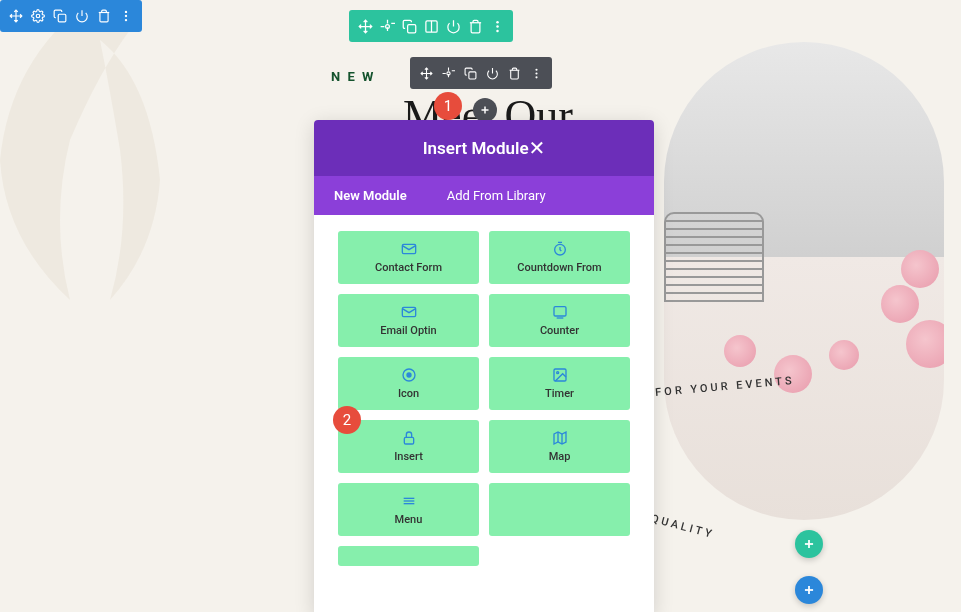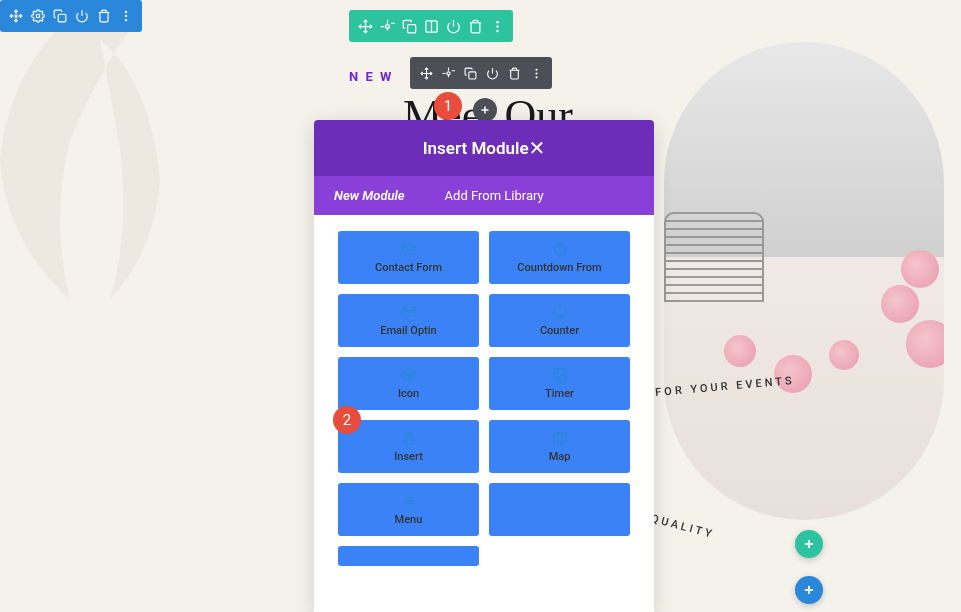--- a/index.html
+++ b/index.html
@@ -1,44 +1,44 @@
 <!DOCTYPE html>
 <html><head>
 <meta charset="utf-8">
 <style>
 * { margin: 0; padding: 0; box-sizing: border-box; font-family: -apple-system, BlinkMacSystemFont, "Segoe UI", Roboto, sans-serif; }
 body { background: #f5f2ec; width: 961px; height: 612px; overflow: hidden; position: relative; }
 
 .bg-text { position: absolute; font-family: Georgia, serif; font-size: 44px; color: #1a1a1a; font-weight: 400; }
 .bg-text-meet { left: 403px; top: 90px; }
 
-.new-badge { position: absolute; left: 349px; top: 69px; color: #6d28d9; font-size: 13px; font-weight: 700; letter-spacing: 2px; }
+.new-badge { position: absolute; left: 331px; top: 69px; color: #14532d; font-size: 13px; font-weight: 700; letter-spacing: 2px; }
 
 .toolbar { display: flex; align-items: center; gap: 2px; padding: 4px 6px; border-radius: 3px; }
 .toolbar-blue { background: #2b87da; position: absolute; left: 0; top: 0; }
 .toolbar-teal { background: #2cc39e; position: absolute; left: 349px; top: 10px; }
 .toolbar-dark { background: #4c4f56; position: absolute; left: 410px; top: 57px; }
 
 .tb-icon { width: 20px; height: 24px; display: flex; align-items: center; justify-content: center; color: #fff; cursor: pointer; }
 .tb-icon svg { width: 14px; height: 14px; }
 .toolbar-teal .tb-icon svg { width: 15px; height: 15px; }
 .toolbar-dark .tb-icon svg { width: 13px; height: 13px; }
 
 .add-circle { position: absolute; left: 473px; top: 98px; width: 24px; height: 24px; background: #4c4f56; border-radius: 50%; display: flex; align-items: center; justify-content: center; color: #fff; cursor: pointer; }
 
 .modal { position: absolute; left: 314px; top: 120px; width: 340px; background: #fff; box-shadow: 0 4px 20px rgba(0,0,0,0.15); border-radius: 4px; overflow: hidden; }
 .modal-header { background: #6c2eb9; padding: 18px 20px; display: flex; justify-content: center; align-items: center; }
 .modal-title { color: #fff; font-size: 17px; font-weight: 600; }
 .modal-close { color: #fff; cursor: pointer; font-size: 20px; line-height: 1; }
 .modal-tabs { background: #8b3fd9; display: flex; }
 .modal-tab { padding: 12px 20px; color: #fff; font-size: 13px; cursor: pointer; }
-.modal-tab.active { font-weight: 600; font-style: italic; }
+.modal-tab.active { font-weight: 600; }
 .modal-body { background: #fff; padding: 16px 24px; height: 400px; overflow: hidden; }
 .module-grid { display: grid; grid-template-columns: 1fr 1fr; gap: 10px; }
-.module-tile { background: #3b82f6; border-radius: 3px; padding: 10px 6px; text-align: center; cursor: pointer; position: relative; }
+.module-tile { background: #86efac; border-radius: 3px; padding: 10px 6px; text-align: center; cursor: pointer; position: relative; }
 .module-tile.highlight { background: #e6e9ed; }
 .module-icon { color: #2b87da; margin-bottom: 4px; display: flex; justify-content: center; }
 .module-icon svg { width: 16px; height: 16px; }
 .module-label { font-size: 11px; color: #333; font-weight: 500; }
 
 .num-badge { position: absolute; width: 28px; height: 28px; background: #e74c3c; border-radius: 50%; color: #fff; display: flex; align-items: center; justify-content: center; font-size: 15px; font-weight: 400; z-index: 20; }
 .badge-1 { left: 434px; top: 92px; }
 .badge-2 { left: 333px; top: 406px; }
 
 .right-img { position: absolute; left: 664px; top: 42px; width: 280px; height: 478px; border-radius: 140px; overflow: hidden; background: linear-gradient(to bottom, #e8e8e8 0%, #d0d0d0 45%, #f0e9e5 45%, #e8e0da 100%); }

